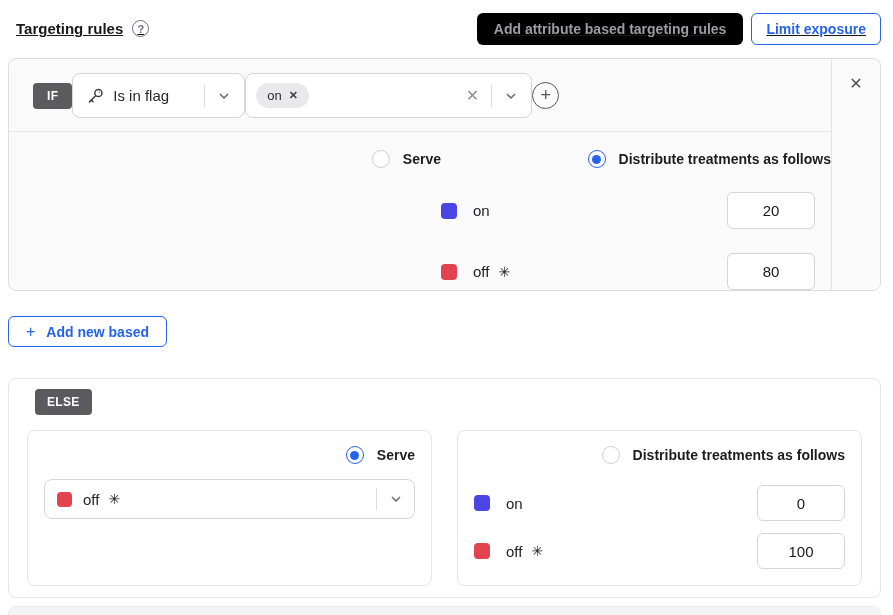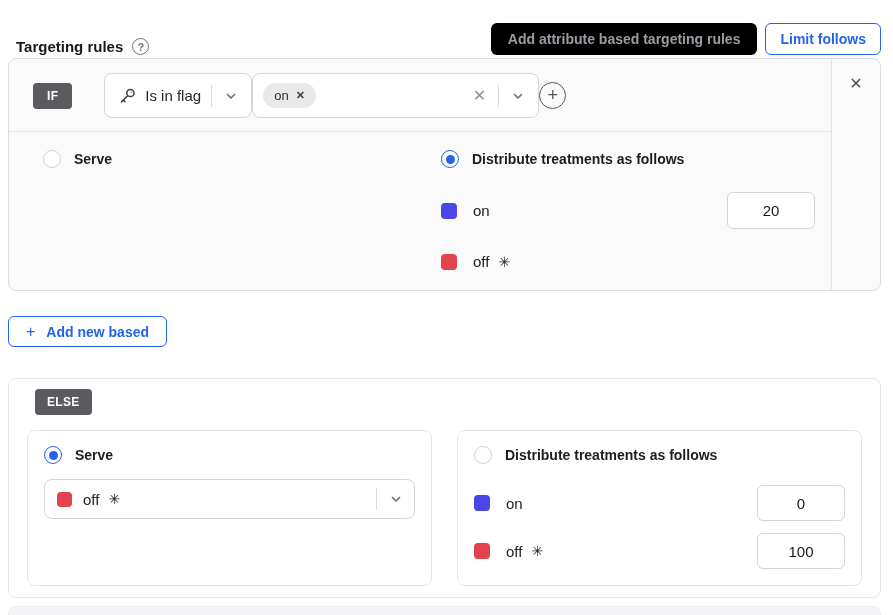--- a/index.html
+++ b/index.html
@@ -7,21 +7,21 @@
   body {
     position: relative;
     background: #ffffff;
     font-family: "Liberation Sans", sans-serif;
     color: #18181b;
     overflow: hidden;
   }
 
   
   .header { position:absolute; left:0; top:0; right:0; height:55px;
-            display:flex; align-items:flex-end; padding:2px 12px 0 16px; }
+            display:flex; align-items:center; padding:2px 12px 0 16px;text-decoration:underline; }
   .page-title { font-size:15px; font-weight:700; color:#18181b; }
   .help-icon { width:17px; height:17px; border:1.5px solid #6b7280; border-radius:50%;
                color:#6b7280; font-size:11px; font-weight:700; line-height:14px;
                display:flex; align-items:center; justify-content:center; margin-left:9px; cursor:pointer; }
   .header-actions { margin-left:auto; display:flex; gap:8px; align-items:center; }
   .btn { height:32px; border-radius:6px; font-size:14px; display:flex; align-items:center; cursor:pointer; }
   .btn-disabled { background:#000000; color:#9c9ca3; border:none; padding:0 17px; font-weight:600; }
   .btn-outline-blue { background:#fff; color:#2563eb; border:1px solid #2563eb; padding:0 14px; font-weight:700; }
 
   
@@ -31,35 +31,35 @@
   .rule-main { flex:1; display:flex; flex-direction:column; min-width:0; }
   .if-row { display:flex; align-items:center; gap:0; padding:14px 16px 13px 24px; }
   .cond-badge { background:#5a5a5f; color:#fff; border-radius:4px; padding:6px 14px;
                 font-size:12px; font-weight:700; letter-spacing:.3px; }
   .select { background:#fff; border:1px solid #d4d4d9; border-radius:8px; height:45px;
             display:flex; align-items:center; padding:0 10px 0 13px; cursor:pointer; }
   .select-value { font-size:15px; color:#27272a; white-space:nowrap; }
   .sel-spacer { flex:1; }
   .sel-divider { width:1px; height:22px; background:#d9d9de; margin:0 9px 0 10px; }
   .chevron { display:flex; align-items:center; color:#71717a; padding:0 3px; }
-  .matcher-select { width:148px;margin-left:32px; }
+  .matcher-select { width:173px; }
   .flag-select { width:187px; }
   .multi-select { width:287px; padding-left:10px; }
   .tag-pill { background:#e9e9ec; border-radius:999px; padding:5px 11px; font-size:13px;
               color:#2d2d31; display:flex; align-items:center; gap:7px; }
   .tag-x { font-size:11px; font-weight:700; color:#3f3f46; cursor:pointer; }
   .clear-x { color:#8e8e95; font-size:16px; cursor:pointer; padding:0 2px; }
   .plus-circle { width:27px; height:27px; border:1.6px solid #55555a; border-radius:50%;
                  color:#55555a; font-size:18px; font-weight:500; display:flex; align-items:center;
                  justify-content:center; cursor:pointer; background:transparent; line-height:1; padding-bottom:2px;}
   .hdivider { height:1px; background:#e4e4e8; }
   .rule-body { flex:1; display:flex; padding:18px 0 0 34px; }
   .body-left { width:398px; }
   .body-right { flex:1; display:flex; flex-direction:column; }
-  .radio-row { display:flex; align-items:center; gap:13px; }
+  .radio-row { display:flex; align-items:center; gap:13px;justify-content:flex-end; }
   .radio { width:18px; height:18px; border-radius:50%; background:#fff; flex:0 0 auto; cursor:pointer;
            border:1.5px solid #d0d0d6; display:flex; align-items:center; justify-content:center; }
   .radio.checked { border-color:#2563eb; }
   .radio.checked::after { content:""; width:9px; height:9px; border-radius:50%; background:#2563eb; }
   .radio-label { font-size:14px; font-weight:600; color:#1c1c21; }
   .t-row { display:flex; align-items:center; margin-top:24px; padding-right:16px; }
   .swatch { width:16px; height:16px; border-radius:4px; flex:0 0 auto; }
   .t-name { margin-left:16px; font-size:15px; color:#1c1c21; }
   .default-mark { margin-left:9px; font-size:14px; color:#1c1c21; }
   .pct-input { margin-left:auto; width:88px; height:37px; background:#fff; border:1px solid #d4d4d9;
@@ -95,21 +95,21 @@
   svg { display:block; }
 </style>
 </head>
 <body>
 
 <div class="header">
   <span class="page-title">Targeting rules</span>
   <span class="help-icon">?</span>
   <div class="header-actions">
     <button class="btn btn-disabled">Add attribute based targeting rules</button>
-    <button class="btn btn-outline-blue">Limit follows</button>
+    <button class="btn btn-outline-blue">Limit exposure</button>
   </div>
 </div>
 
 <div class="rule-card">
   <div class="rule-main">
 
     <div class="if-row">
       <span class="cond-badge">IF</span>
 
       <div class="select matcher-select">
@@ -168,20 +168,21 @@
         <div class="t-row">
           <span class="swatch" style="background: rgb(74, 69, 228);"></span>
           <span class="t-name">on</span>
           <input class="pct-input" value="20" style="">
         </div>
 
         <div class="t-row">
           <span class="swatch" style="background: rgb(226, 67, 79);"></span>
           <span class="t-name">off</span>
           <span class="default-mark">✳</span>
+          <input class="pct-input" value="80" style="">
         </div>
       </div>
     </div>
   </div>
 
   <div class="rule-aside">
     <span class="close-x">✕</span>
   </div>
 </div>
 

